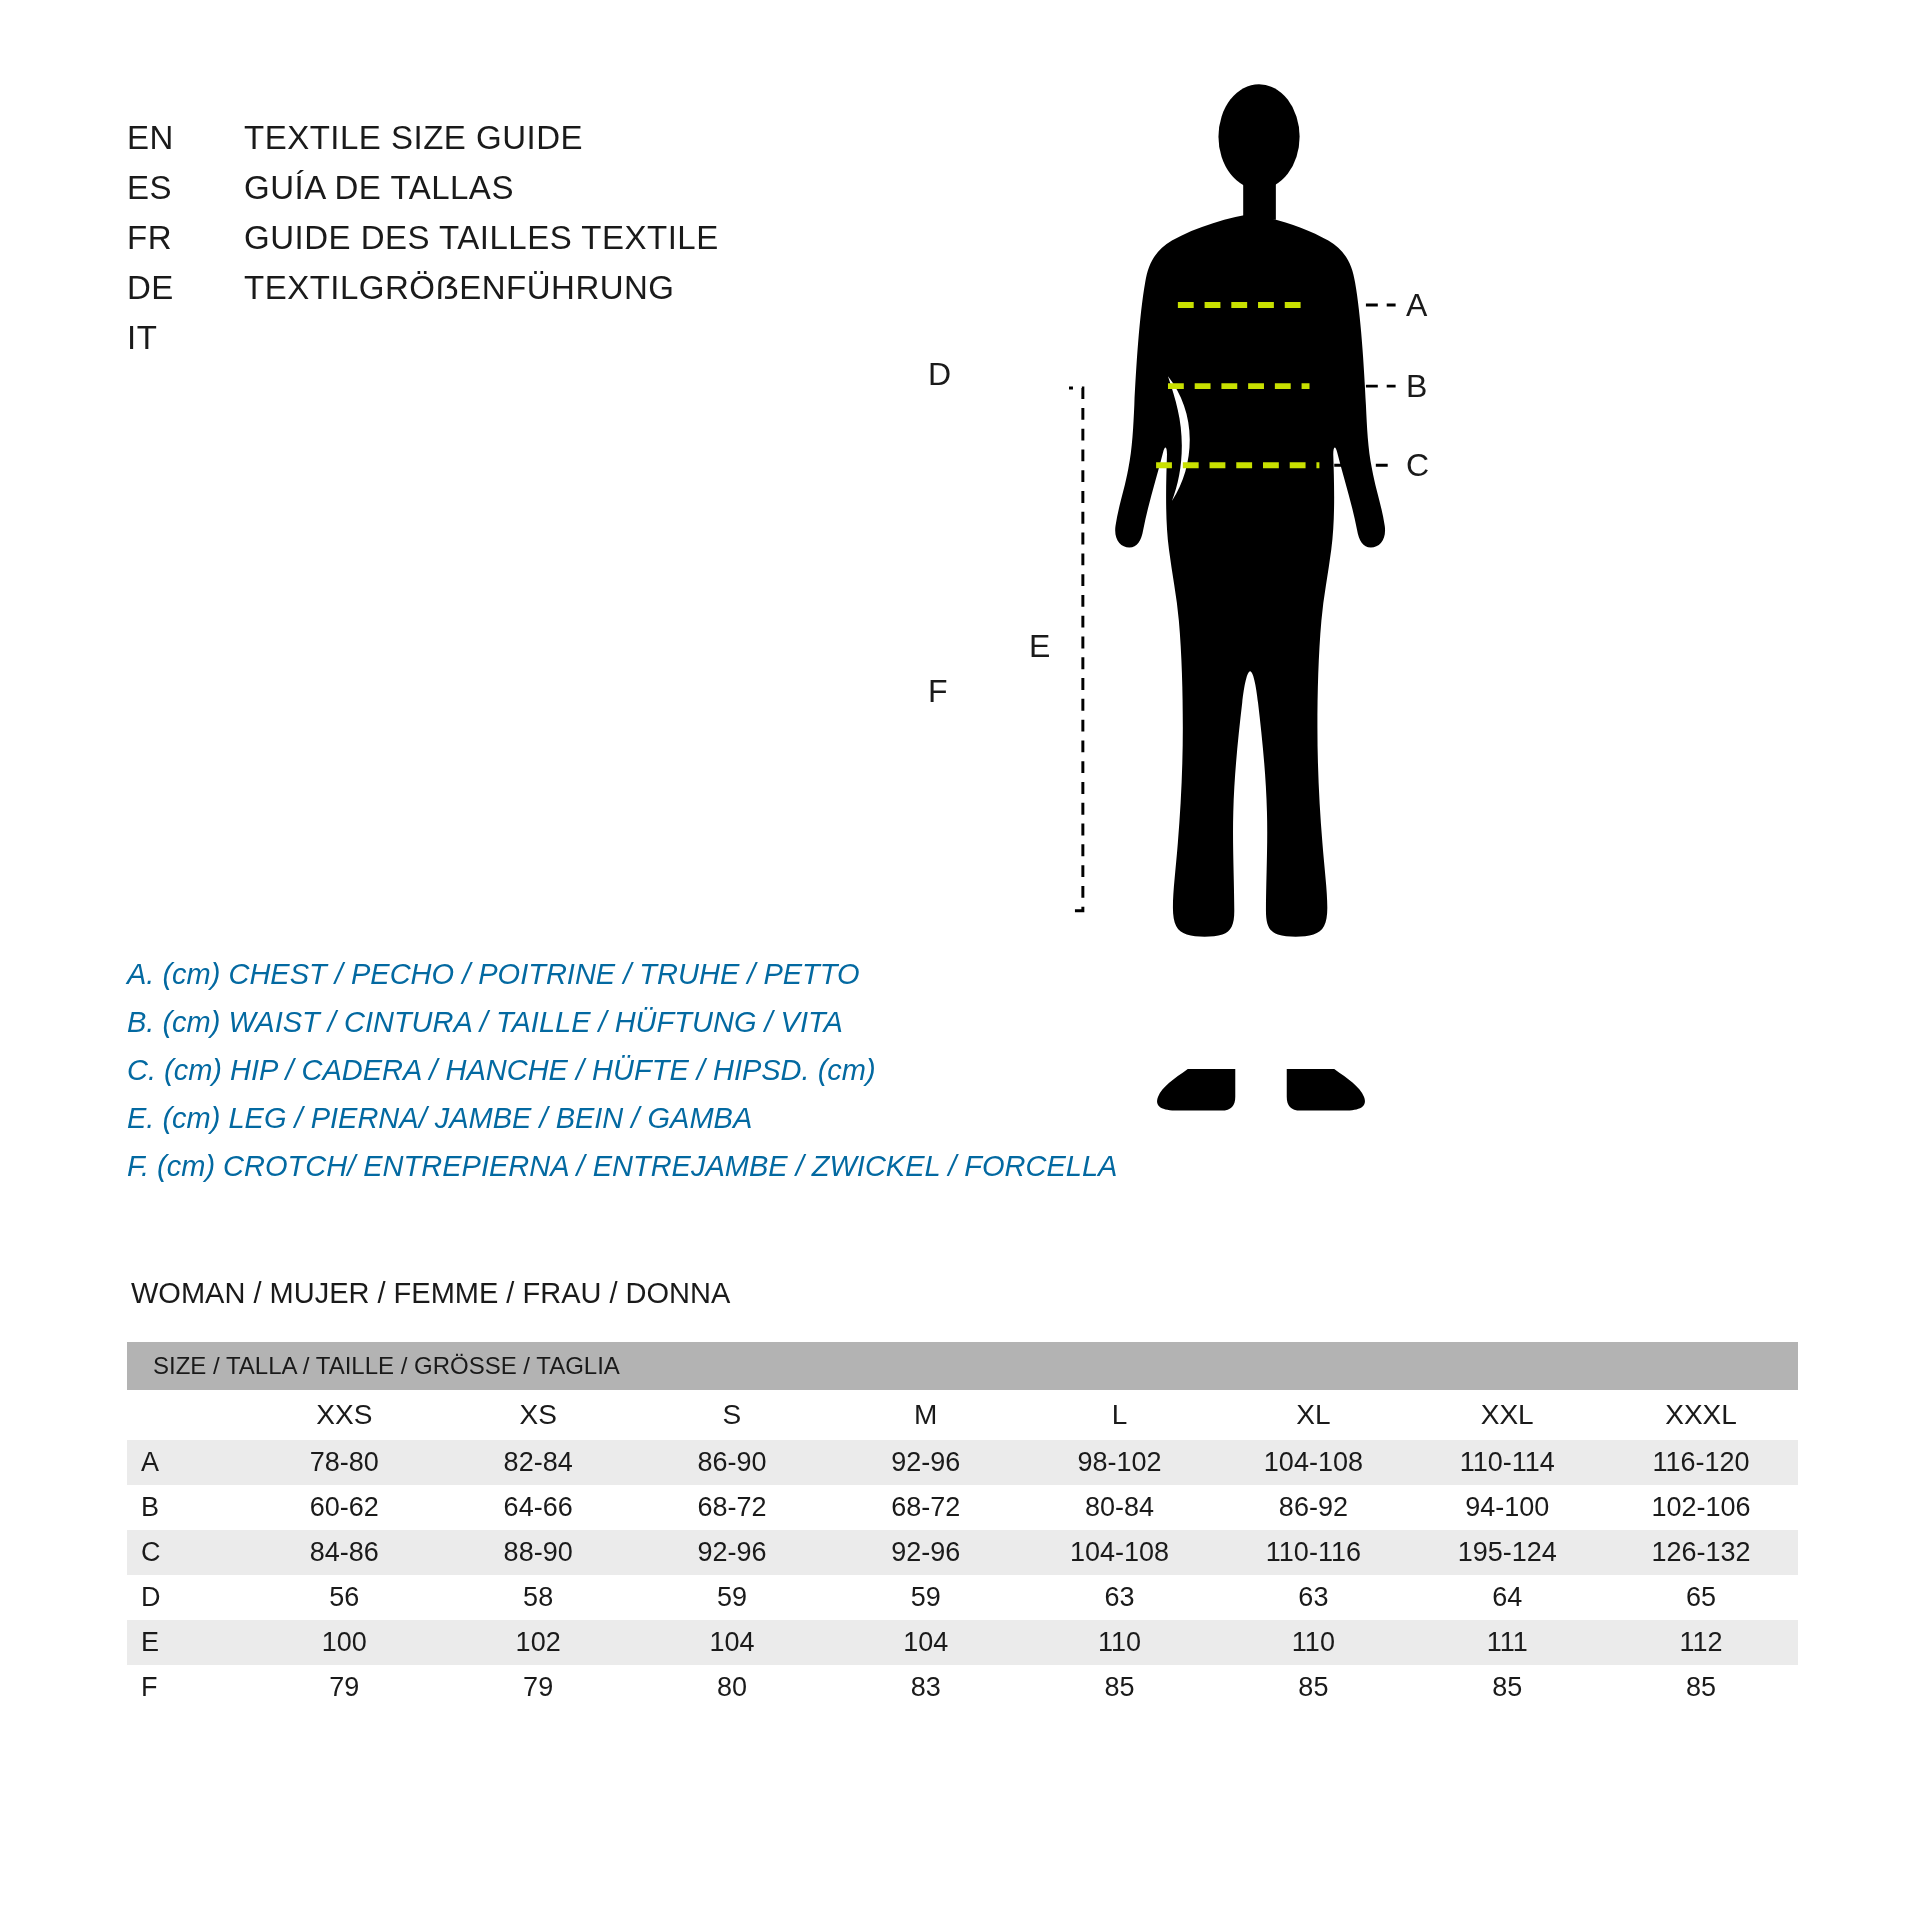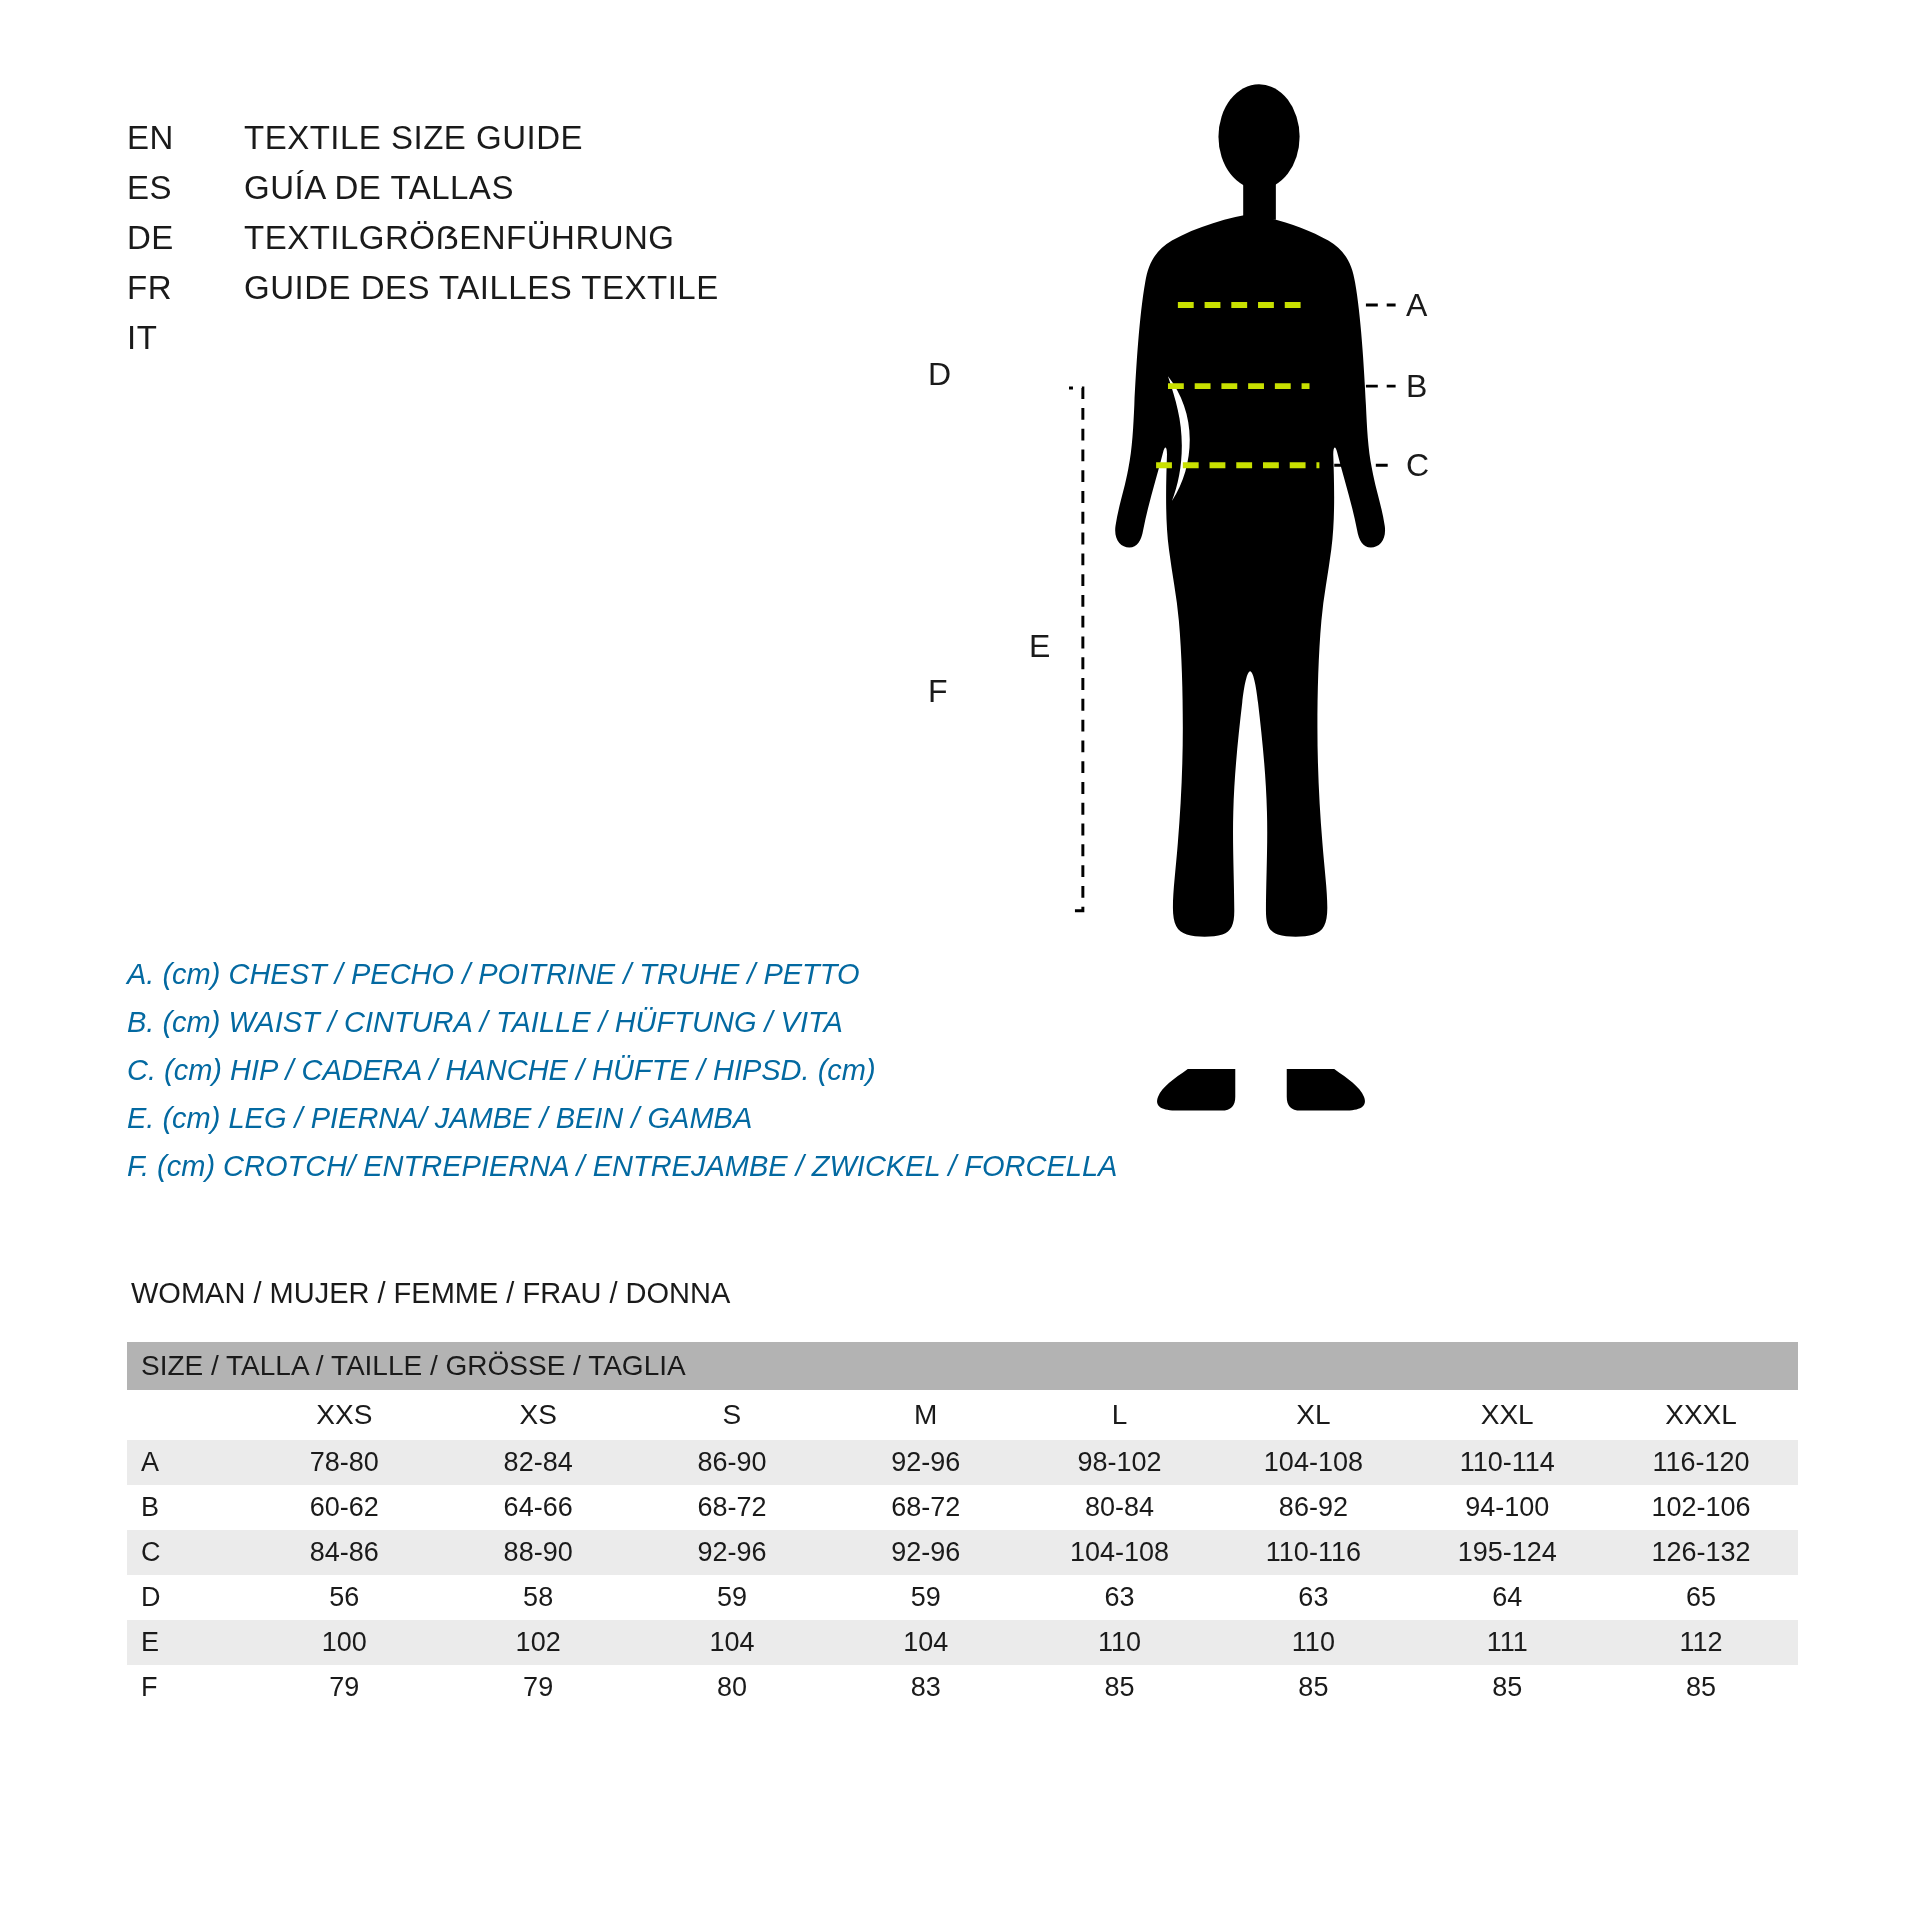--- a/index.html
+++ b/index.html
@@ -77,23 +77,23 @@
   }
   #size-table td, #size-table th {
     padding: 0;
     height: 45px;
     font-weight: normal;
     text-align: center;
   }
   #size-table tr.header-row td {
     background: #b3b3b3;
     text-align: left;
-    padding-left: 14px;
+    padding-left: 26px;
     height: 48px;
-    font-size: 28px;
+    font-size: 24px;
   }
   #size-table tr.sizes-row td {
     background: #ffffff;
     height: 50px;
     font-size: 28px;
   }
   #size-table tr.band td {
     background: #ebebeb;
   }
   #size-table tr.plain td {
@@ -129,26 +129,26 @@
 <div id="title-block">
   <div class="title-row">
     <span class="title-lang">EN</span>
     <span class="title-text">TEXTILE SIZE GUIDE</span>
   </div>
   <div class="title-row">
     <span class="title-lang">ES</span>
     <span class="title-text">GUÍA DE TALLAS</span>
   </div>
   <div class="title-row">
+    <span class="title-lang">FR</span>
+    <span class="title-text">GUIDE DES TAILLES TEXTILE</span>
+  </div>
+  <div class="title-row">
     <span class="title-lang">DE</span>
     <span class="title-text">TEXTILGRÖẞENFÜHRUNG</span>
-  </div>
-  <div class="title-row">
-    <span class="title-lang">FR</span>
-    <span class="title-text">GUIDE DES TAILLES TEXTILE</span>
   </div>
   <div class="title-row">
     <span class="title-lang">IT</span>
   </div>
 </div>
 
 <div id="figure-area">
   <svg id="figure-svg" width="772" height="1119" viewBox="0 0 780 1130" xmlns="http://www.w3.org/2000/svg">
 
     <g fill="#000000">

